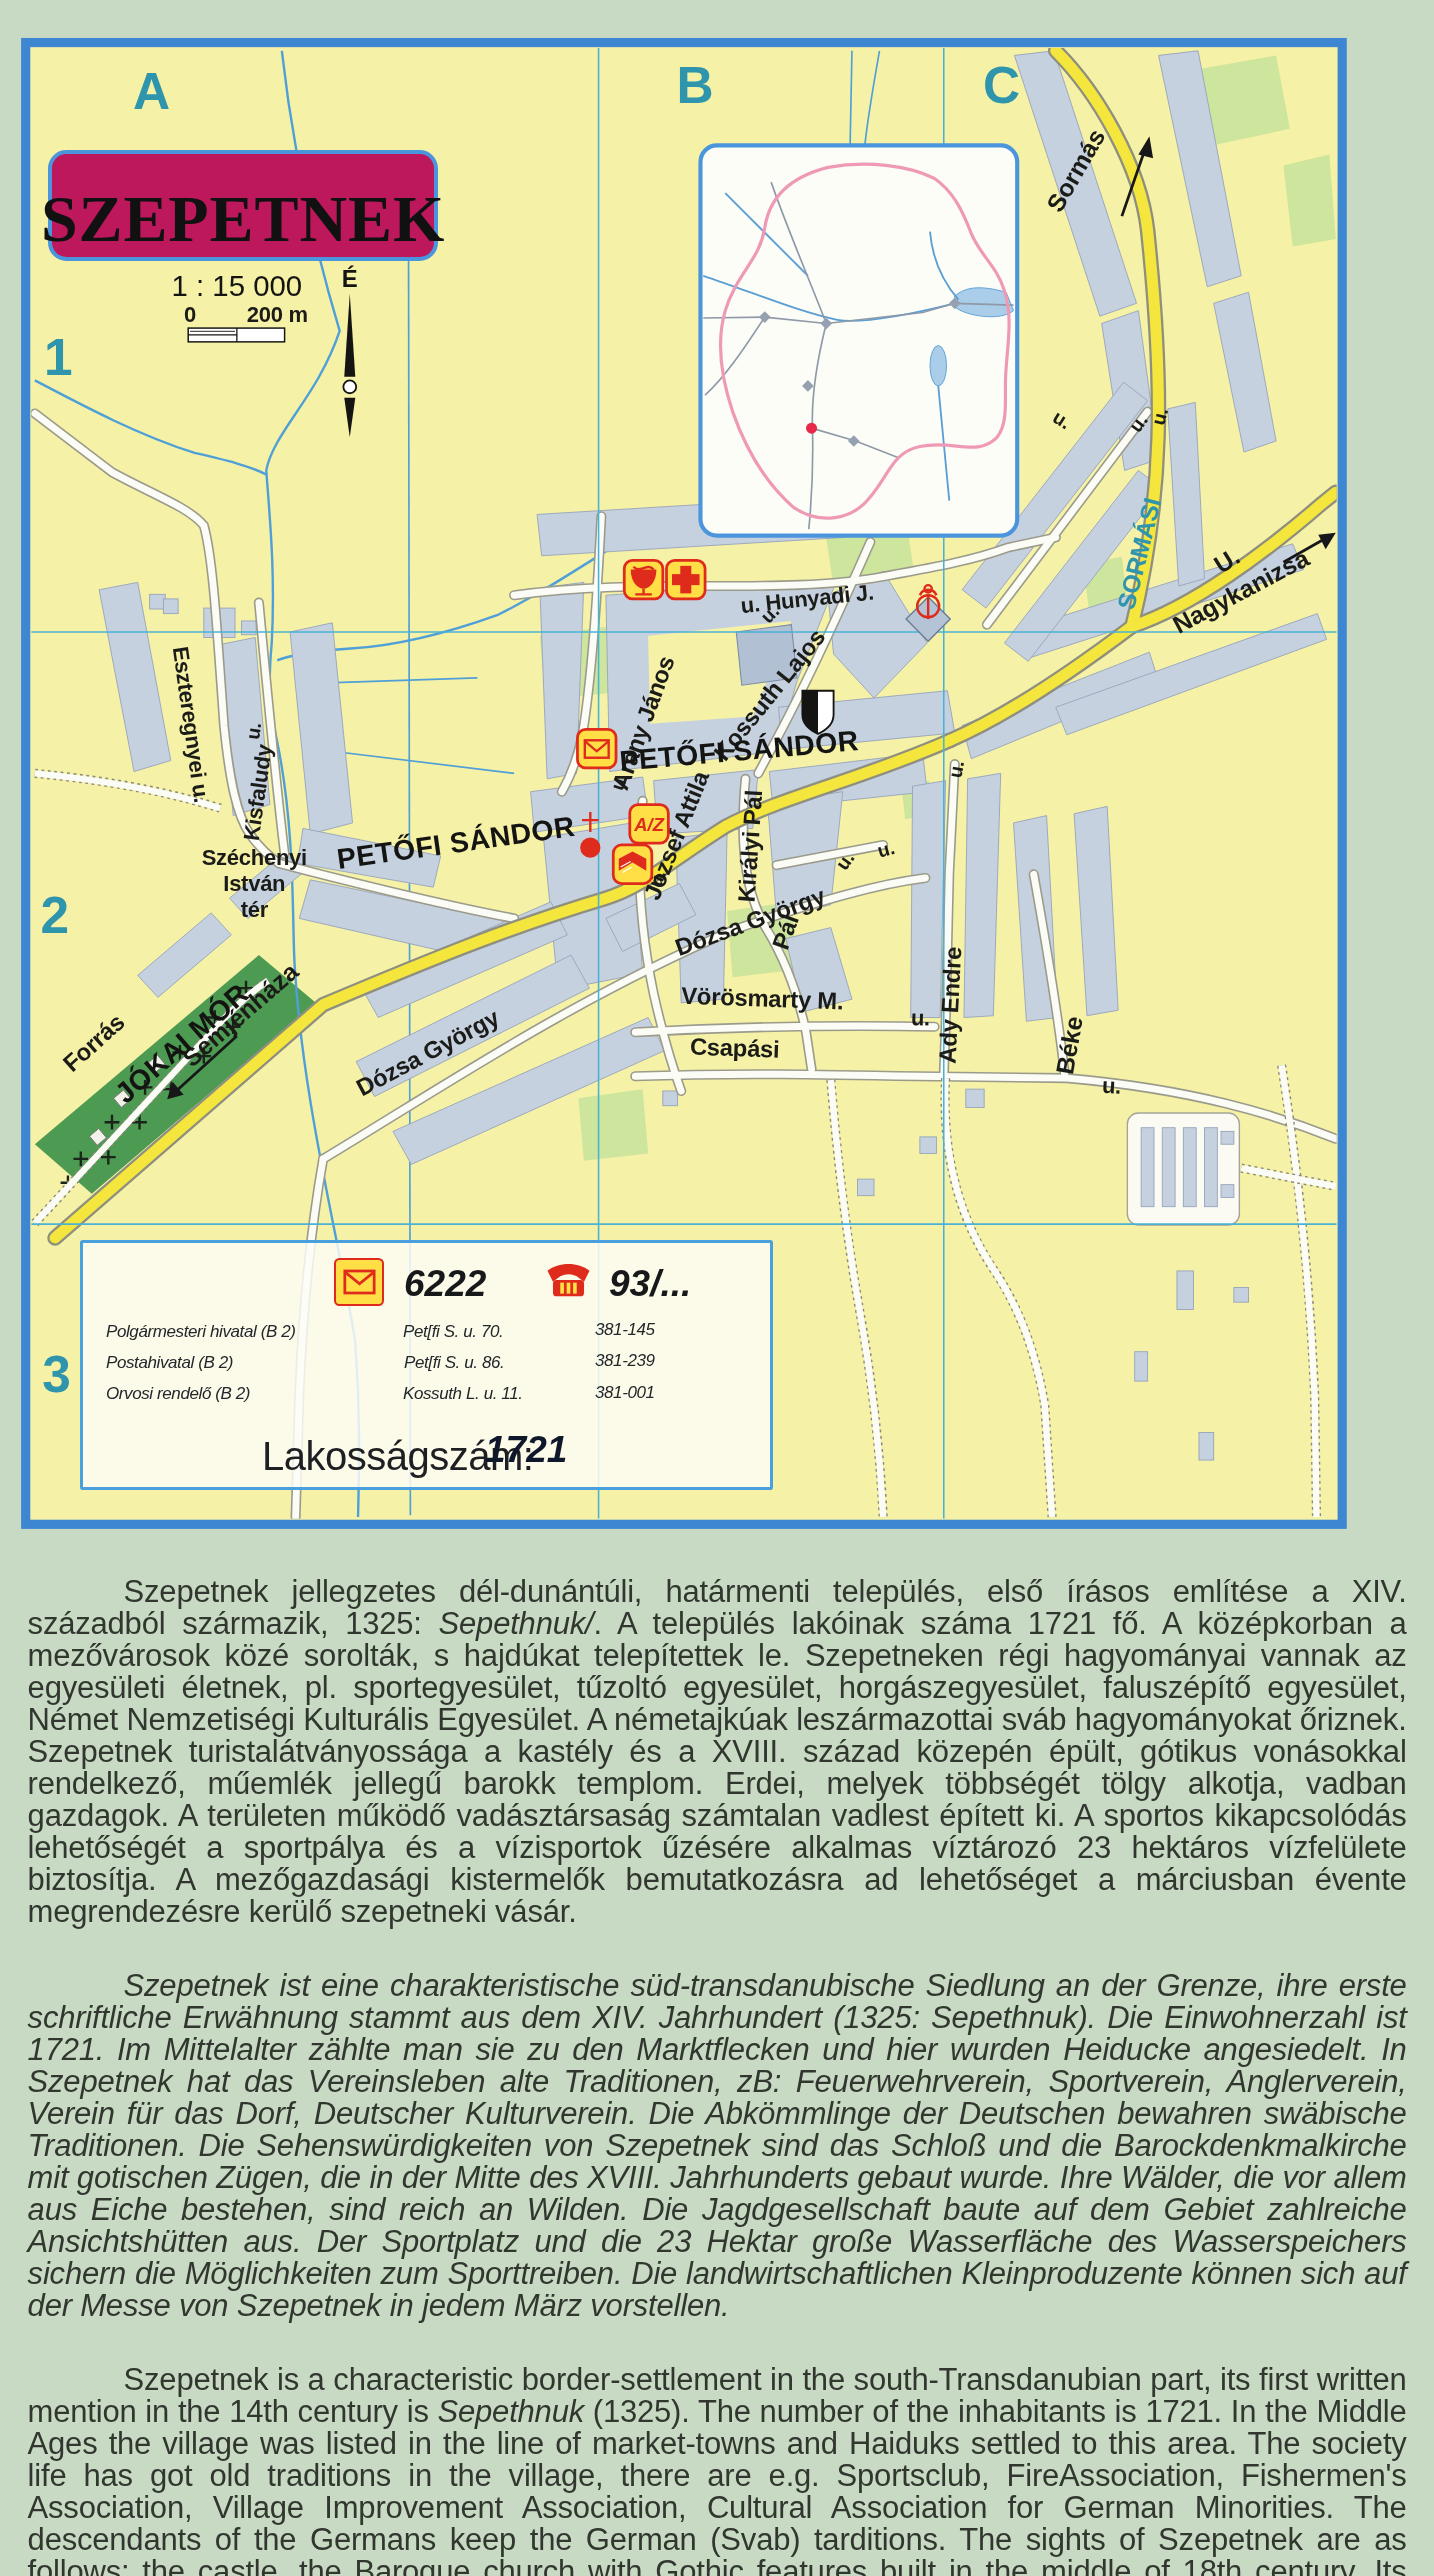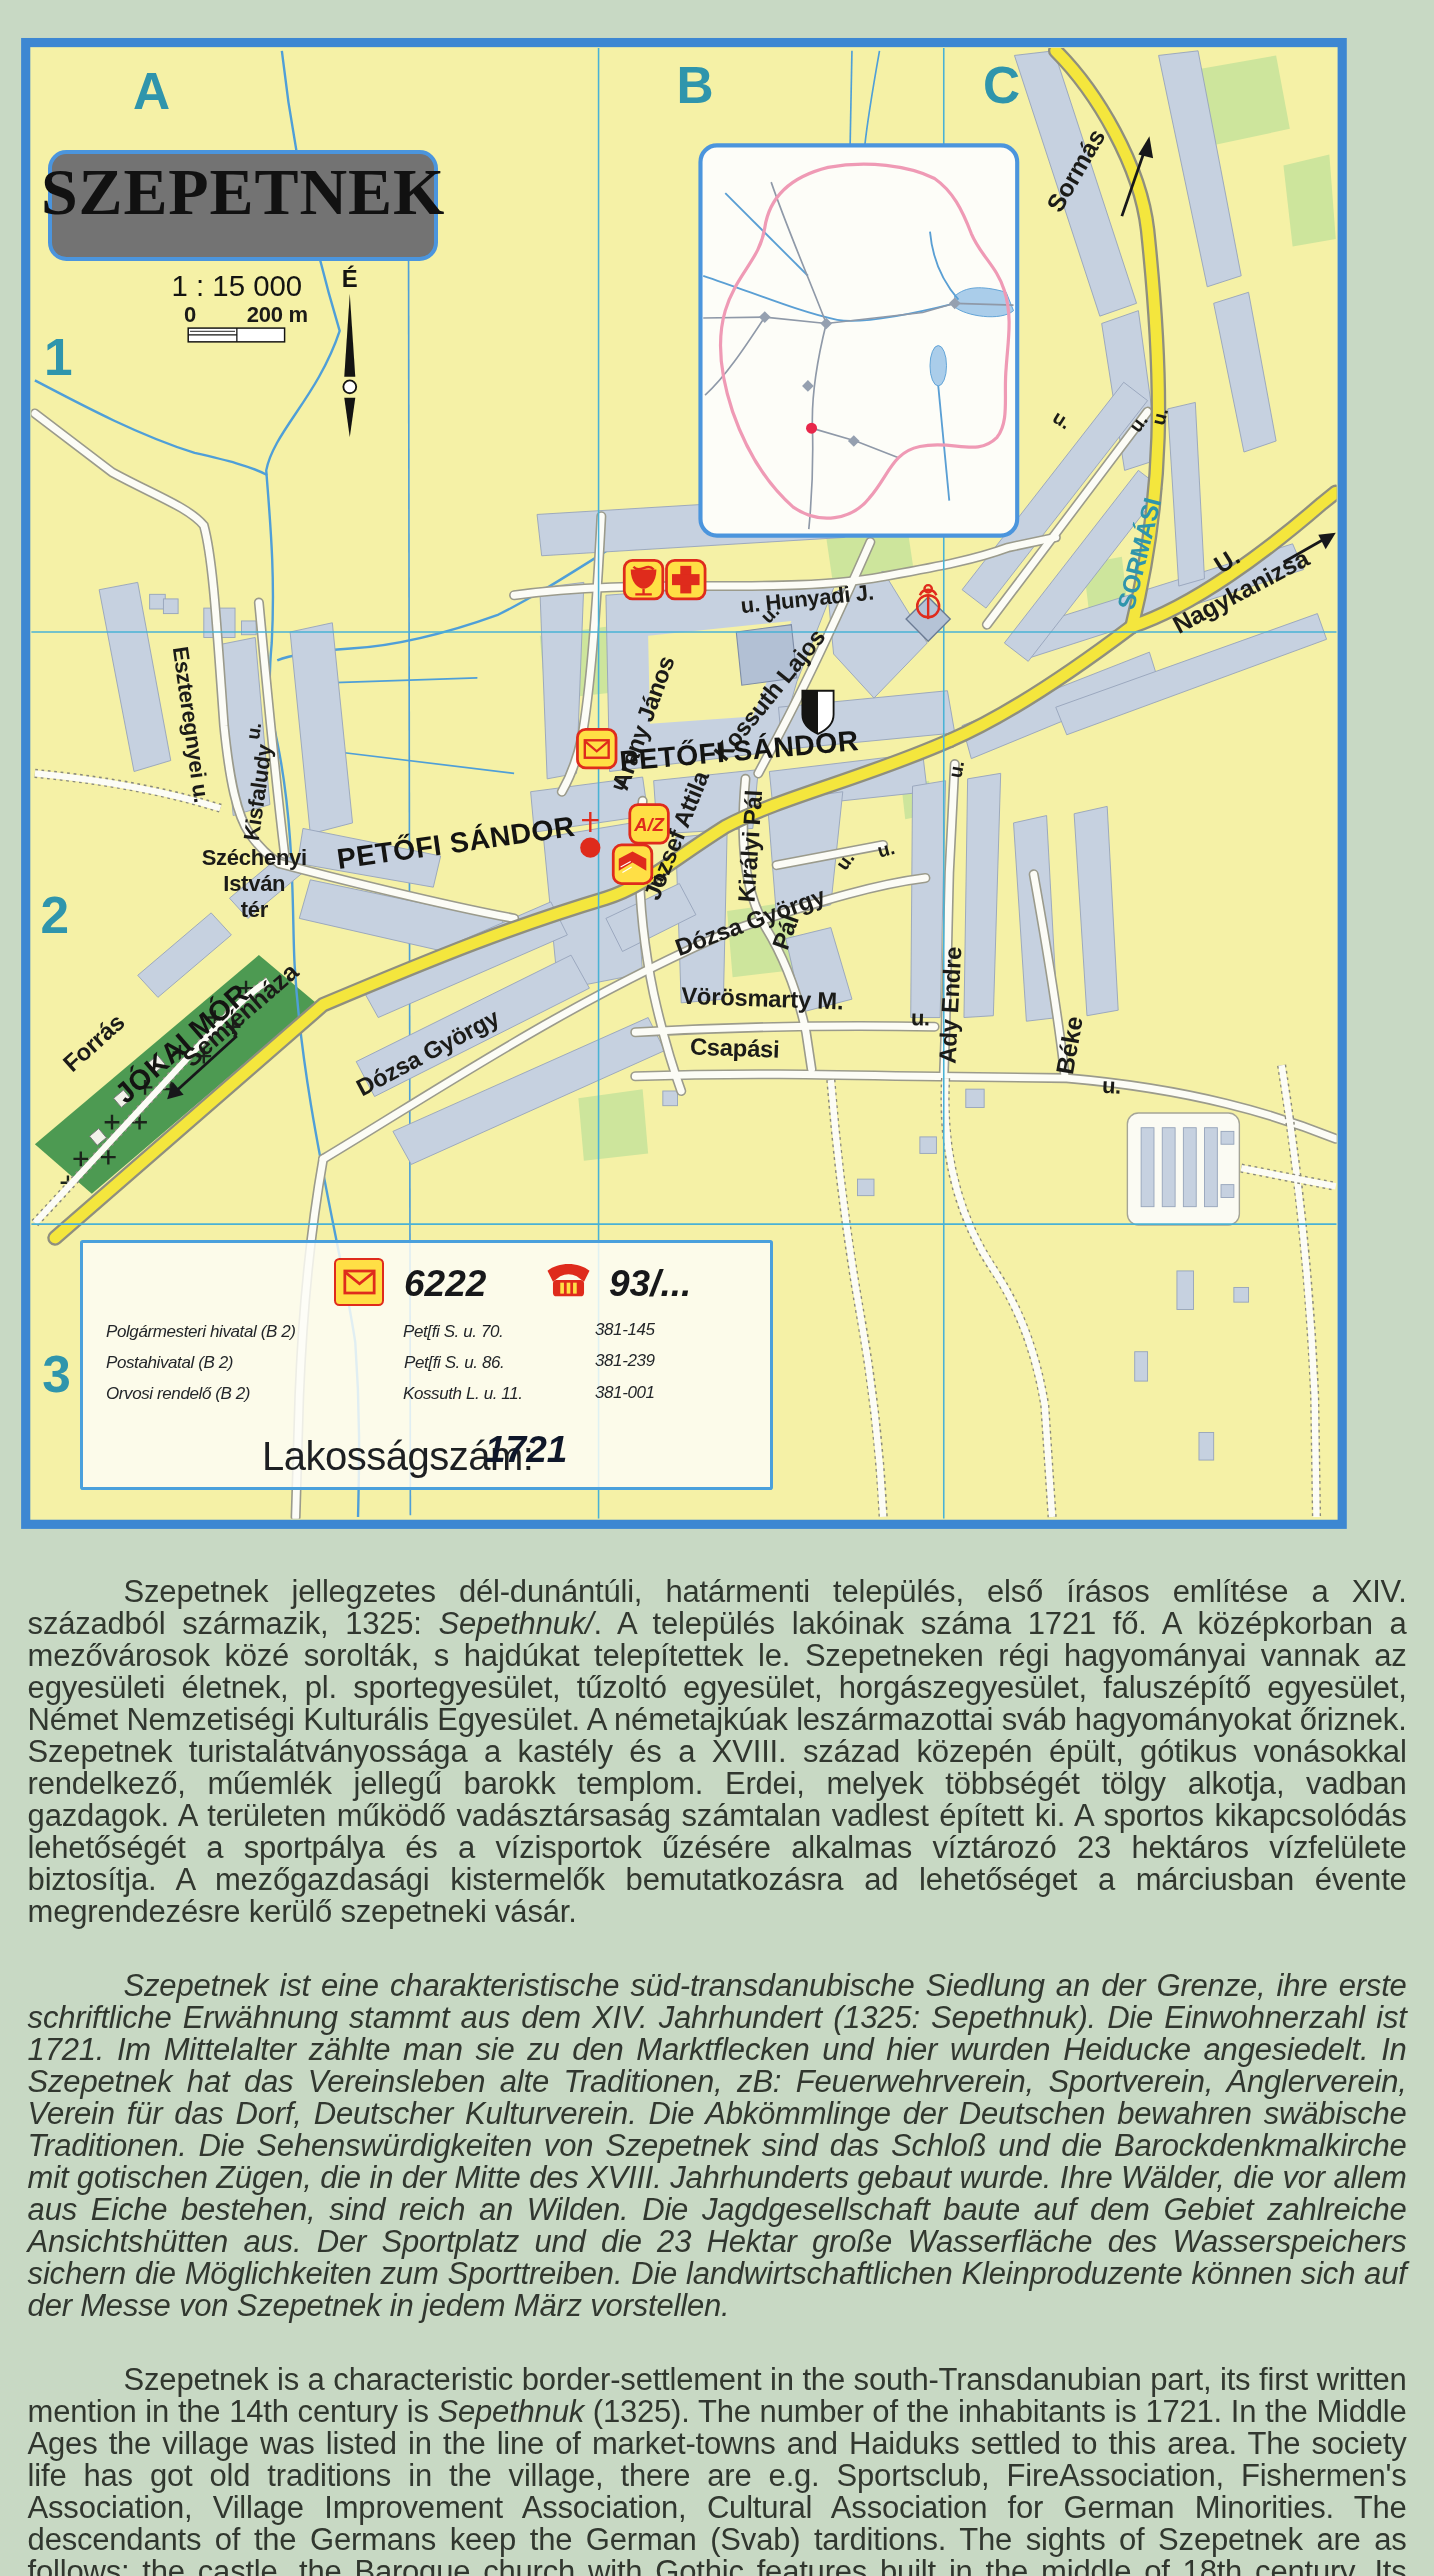--- a/index.html
+++ b/index.html
@@ -26,22 +26,22 @@
   .trk-f{stroke:var(--street_white,#fcfcf6);stroke-width:7;fill:none}
   .yw-c{stroke:#8f8f7f;stroke-width:17;fill:none;stroke-linecap:round}
   .yw-f{stroke:var(--road_yellow,#f4e63d);stroke-width:12;fill:none;stroke-linecap:round}
   .icon-bx{fill:var(--icon_yellow,#ffdf45);stroke:var(--icon_red,#df2b1c);stroke-width:3}
   .ired{stroke:var(--icon_red,#df2b1c);fill:none;stroke-width:2.6}
   .iredf{fill:var(--icon_red,#df2b1c)}
   .rail{stroke:#8f99a8;stroke-width:1.8;fill:none}
   .iriv{stroke:#5a9fd4;stroke-width:2;fill:none}
   .arrow{stroke:#17171a;stroke-width:3;fill:none}
 
-  .title-box{position:absolute;left:48px;top:150px;width:382px;height:103px;background:#737373;
-     border:4.6px solid #4b95dd;border-radius:18.4px;display:flex;align-items:flex-start;justify-content:center}
+  .title-box{position:absolute;left:48px;top:150px;width:382px;height:103px;background:#be185d;
+     border:4.6px solid #4b95dd;border-radius:18.4px;display:flex;align-items:flex-end;justify-content:center}
   .title-box span{font-family:"Liberation Serif",serif;font-weight:700;font-size:66px;color:#111;letter-spacing:0.9px}
 
   .legend{position:absolute;left:80px;top:1240px;width:687px;height:244px;background:rgba(253,253,247,.84);
      border:3.7px solid #4aa0dc;border-radius:2.8px}
   .legend .abs{position:absolute;white-space:nowrap}
   .leg-it{font-style:italic;font-size:17px;color:#23262a;letter-spacing:-0.4px}
   .leg-big{font-style:italic;font-weight:700;font-size:37px;color:#17181a}
   .env-box{width:46px;height:44px;background:var(--icon_yellow,#ffdf45);border:2.8px solid var(--icon_red,#df2b1c);
      border-radius:5.5px;display:flex;align-items:center;justify-content:center}
   .pop-lbl{font-size:40px;color:#1d1f22;letter-spacing:-0.5px}

